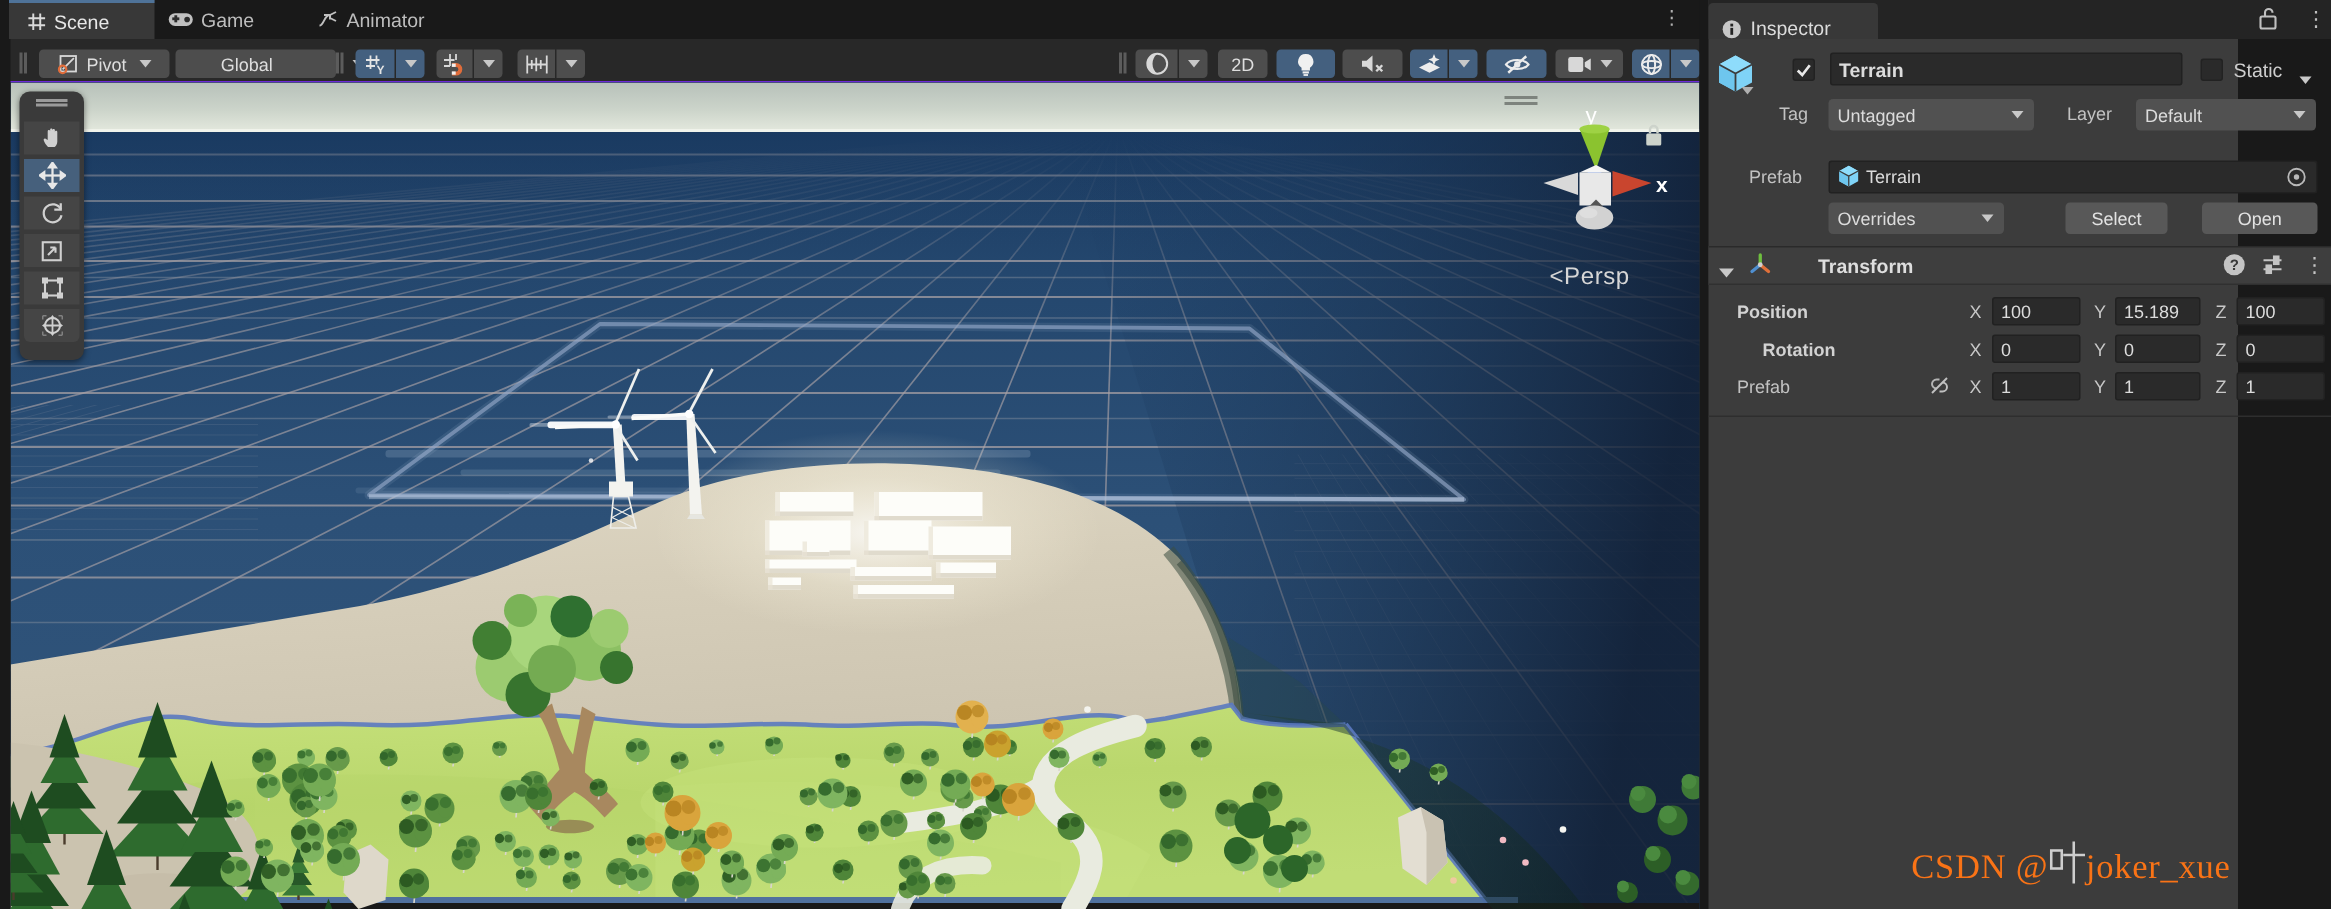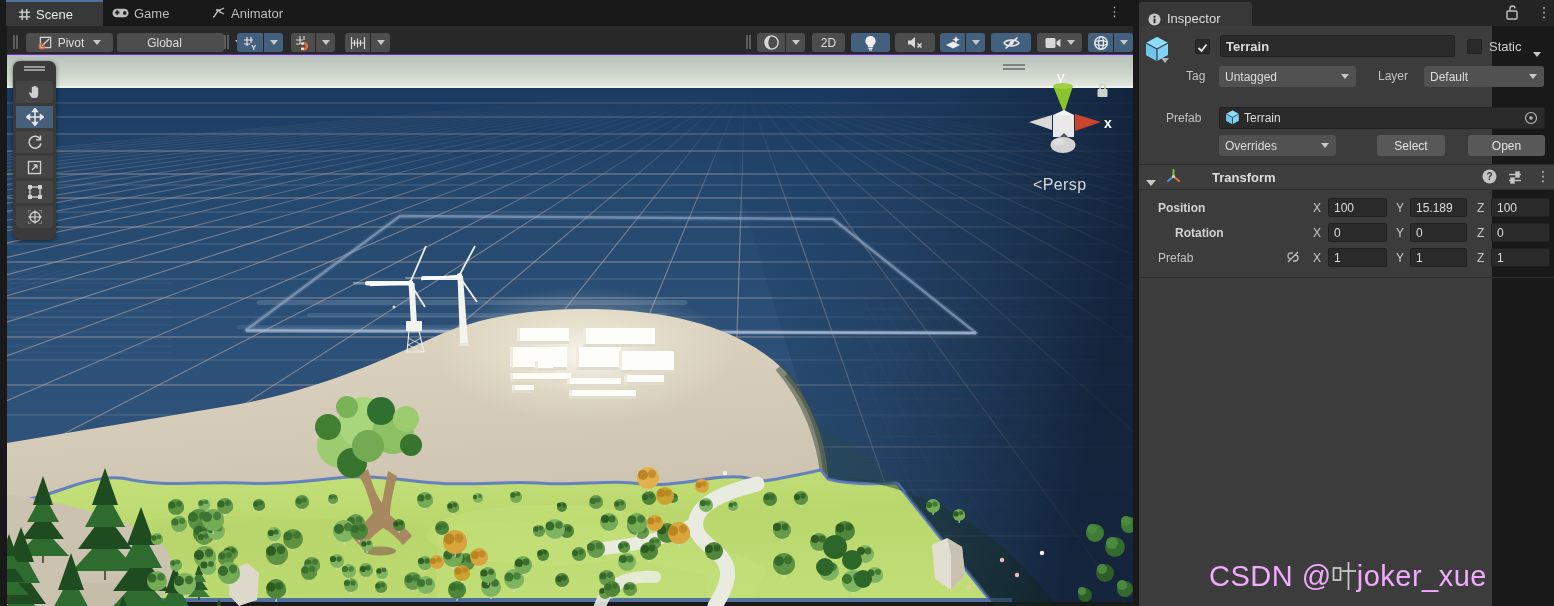--- a/index.html
+++ b/index.html
@@ -51,21 +51,21 @@
   border-radius:3px 3px 0 0; }
 .ifield { position:absolute; background:#2a2a2a; border:1px solid #212121; border-radius:2px;
   color:#dcdcdc; font-size:12px; display:flex; align-items:center; padding-left:5px; }
 .idrop { position:absolute; background:#515151; border-radius:3px; color:#dcdcdc; font-size:12px;
   display:flex; align-items:center; padding-left:6px; }
 .idrop .caret, .ibtn .caret { position:absolute; right:7px; }
 .ibtn { position:absolute; background:#585858; border-radius:3px; color:#e2e2e2; font-size:12px;
   display:flex; align-items:center; justify-content:center; }
 .ilbl { position:absolute; color:#c2c2c2; font-size:12px; }
 .axis { color:#c8c8c8; font-size:12px; }
-#wm { position:absolute; right:5px; top:560px; color:#f0abfc; font-size:29px; letter-spacing:0.5px; }
+#wm { position:absolute; right:5px; top:560px; color:#f97316; font-size:23px; letter-spacing:0.5px;font-family:Liberation Serif, serif; }
 </style></head>
 <body>
 <div id="root">
 
 <div class="abs" id="ltabs">
   <div class="tab active" style="left:6px; width:97px; padding-left:12px;">
     <svg width="13" height="13" viewBox="0 0 14 14">
           <g stroke="#dadada" stroke-width="1.4" fill="none">
             <path d="M1,4.5 H13 M1,9.5 H13 M4.5,1 V13 M9.5,1 V13"></path>
           </g>

